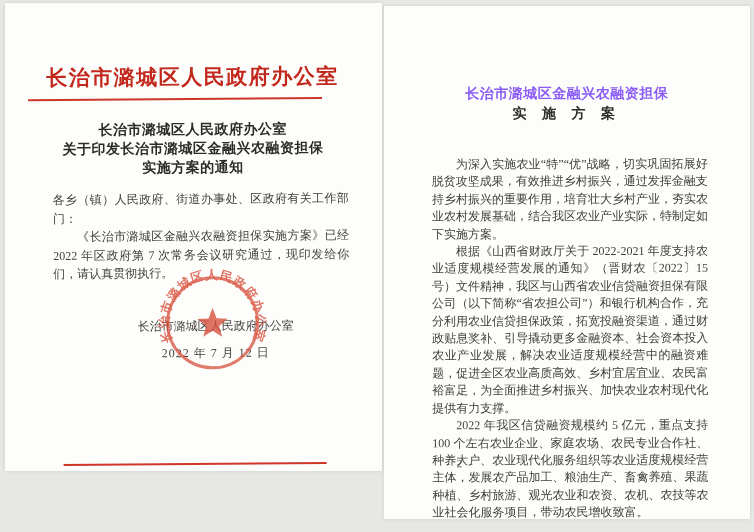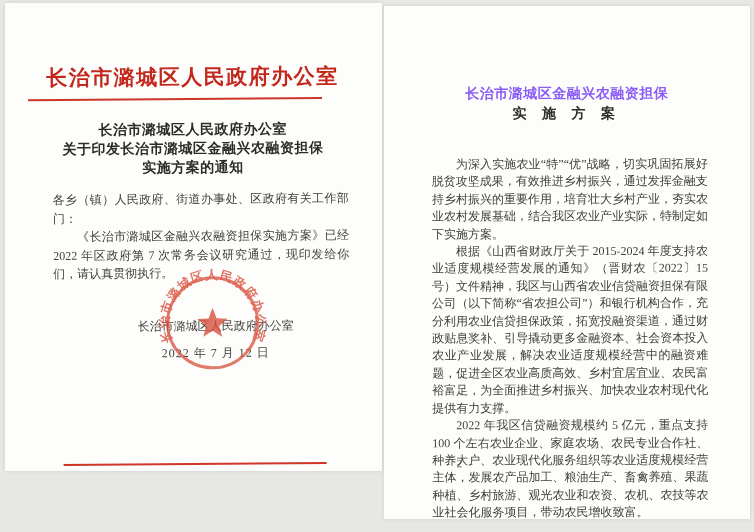--- a/index.html
+++ b/index.html
@@ -119,19 +119,19 @@
 </div>
 
 <div class="page" id="right-page">
   <div class="tilt-r">
 
     <div class="plan-title-1">长治市潞城区金融兴农融资担保</div>
     <div class="plan-title-2">实 施 方 案</div>
 
     <div class="right-body">
       <p>为深入实施农业“特”“优”战略，切实巩固拓展好脱贫攻坚成果，有效推进乡村振兴，通过发挥金融支持乡村振兴的重要作用，培育壮大乡村产业，夯实农业农村发展基础，结合我区农业产业实际，特制定如下实施方案。</p>
-      <p>根据《山西省财政厅关于 2015-2024 年度支持农业适度规模经营发展的通知》（晋财农〔2022〕15 号）文件精神，我区与山西省农业信贷融资担保有限公司（以下简称“省农担公司”）和银行机构合作，充分利用农业信贷担保政策，拓宽投融资渠道，通过财政贴息奖补、引导撬动更多金融资本、社会资本投入农业产业发展，解决农业适度规模经营中的融资难题，促进全区农业高质高效、乡村宜居宜业、农民富裕富足，为全面推进乡村振兴、加快农业农村现代化提供有力支撑。</p>
+      <p>根据《山西省财政厅关于 2022-2021 年度支持农业适度规模经营发展的通知》（晋财农〔2022〕15 号）文件精神，我区与山西省农业信贷融资担保有限公司（以下简称“省农担公司”）和银行机构合作，充分利用农业信贷担保政策，拓宽投融资渠道，通过财政贴息奖补、引导撬动更多金融资本、社会资本投入农业产业发展，解决农业适度规模经营中的融资难题，促进全区农业高质高效、乡村宜居宜业、农民富裕富足，为全面推进乡村振兴、加快农业农村现代化提供有力支撑。</p>
       <p>2022 年我区信贷融资规模约 5 亿元，重点支持 100 个左右农业企业、家庭农场、农民专业合作社、种养大户、农业现代化服务组织等农业适度规模经营主体，发展农产品加工、粮油生产、畜禽养殖、果蔬种植、乡村旅游、观光农业和农资、农机、农技等农业社会化服务项目，带动农民增收致富。</p>
     </div>
 
     <div class="page-num">- 2 -</div>
   </div>
 </div>
 
 </body></html>

